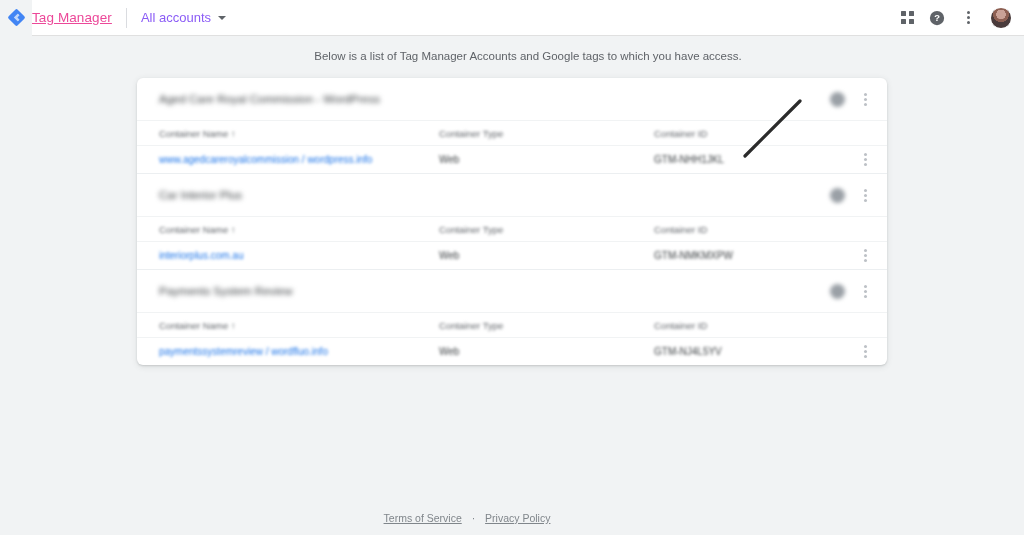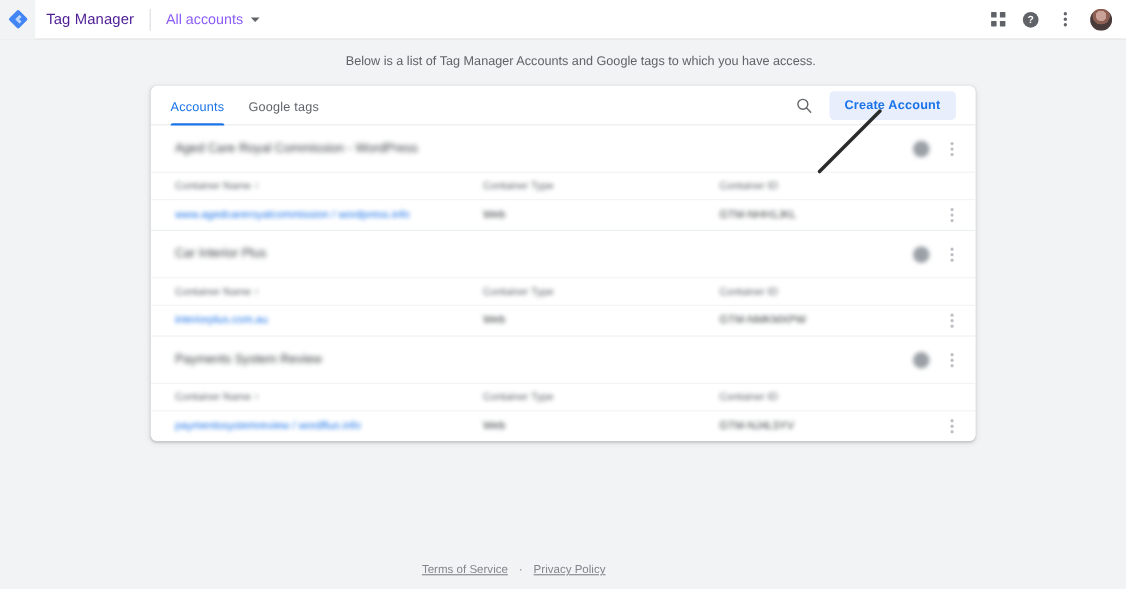--- a/index.html
+++ b/index.html
@@ -18,22 +18,22 @@
     border-bottom: 1px solid #e0e0e0;
     display: flex; align-items: center;
   }
   .logo-box {
     width: 32px; height: 36px;
     display: flex; align-items: center; justify-content: center;
     background: #f1f3f4;
   }
   .gtm-diamond { width: 19px; height: 19px; display: block; }
   .app-title {
-    font-size: 13.5px; color: #4c1d95; margin-left: 10px;
-    letter-spacing: .1px; white-space: nowrap;
+    font-size: 13.5px; color: #ec4899; 
+    letter-spacing: .1px; white-space: nowrap; text-decoration: underline;
   }
   .bar-divider {
     width: 1px; height: 20px; background: #dadce0; margin: 0 14px;
   }
   .acct-switcher {
     display: flex; align-items: center; gap: 7px;
     font-size: 13px; color: #8b5cf6; cursor: pointer;
   }
   .caret {
     width: 0; height: 0;
@@ -186,33 +186,20 @@
         <i></i>
     </div>
     <div class="avatar"></div>
   </div>
 </div>
 
 <div class="subtitle">Below is a list of Tag Manager Accounts and Google tags to which you have access.</div>
 
 <div class="card">
 
-  <div class="card-head">
-    <div class="tabs">
-      <div class="tab active">Accounts</div>
-      <div class="tab">Google tags</div>
-    </div>
-    <div class="head-right">
-      <svg class="search-ico ic" viewBox="0 0 24 24">
-        <circle cx="10.5" cy="10.5" r="6" fill="none" stroke="#5f6368" stroke-width="1.7"></circle>
-        <line x1="15" y1="15" x2="20" y2="20" stroke="#5f6368" stroke-width="1.7" stroke-linecap="round"></line>
-      </svg>
-      <button class="btn-create">Create Account</button>
-    </div>
-  </div>
 
   <div class="account">
     <div class="acct-head">
       <div class="acct-name">Aged Care Royal Commission - WordPress</div>
       <div class="acct-head-right">
         <div class="acct-avatar"></div>
         <div class="kebab kebab-faint">
           <i></i>
             <i></i>
             <i></i>

